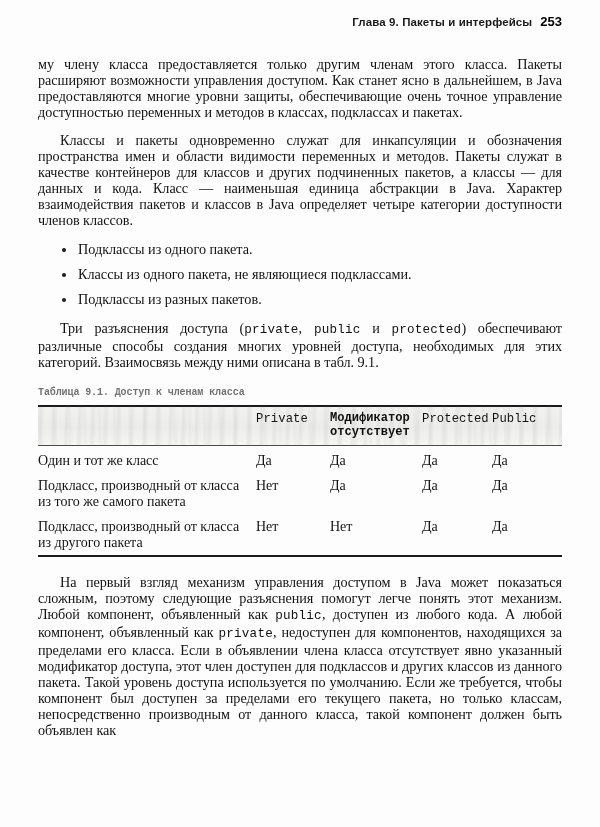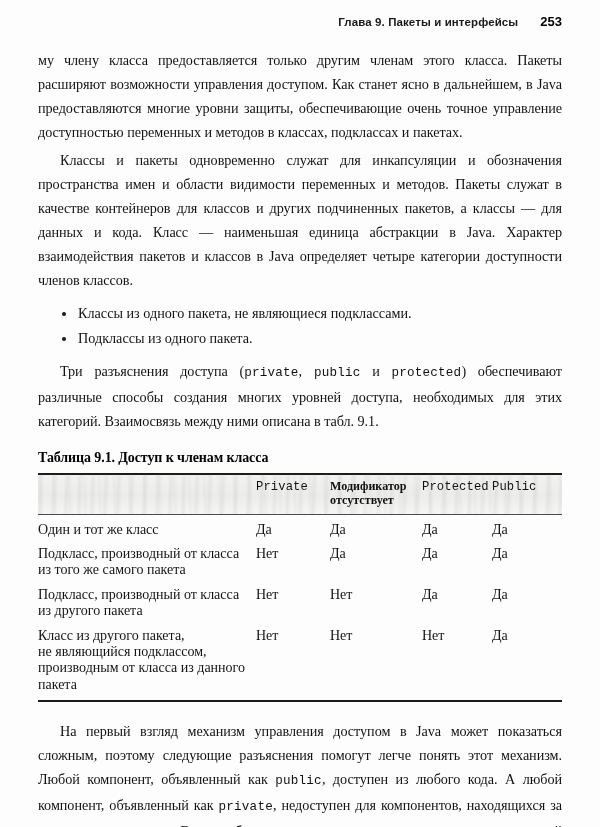--- a/index.html
+++ b/index.html
@@ -25,21 +25,21 @@
 
   
   .running-head {
     position: absolute;
     left: 38px;
     top: 14px;
     width: 524px;
     display: flex;
     justify-content: flex-end;
     align-items: baseline;
-    gap: 22px;
+    gap: 8px;
   }
   .running-head .chapter {
     font-family: "Liberation Sans", "DejaVu Sans", sans-serif;
     font-size: 11.5px;
     font-weight: 700;
     color: #1a1a1a;
     letter-spacing: 0.1px;
   }
   .running-head .folio {
     font-family: "Liberation Sans", "DejaVu Sans", sans-serif;
@@ -49,23 +49,23 @@
   }
 
   
   .content {
     position: absolute;
     left: 38px;
     top: 44px;
     width: 524px;
   }
   p.body {
-    margin: 4px 0 0 0;
+    margin: 12px 0 0 0;
     font-size: 14.2px;
-    line-height: 24px;
+    line-height: 16px;
     text-align: justify;
     text-indent: 0;
     color: #121212;
     letter-spacing: -0.05px;
   }
   p.body.indent {
     text-indent: 22px;
   }
   p.spaced-before { margin-top: 11px; }
 
@@ -99,24 +99,24 @@
     height: 4.2px;
     background: #1a1a1a;
     border-radius: 50%;
   }
 
   
   .table-block {
     margin-top: 17px;
   }
   .table-caption {
-    font-family: Liberation Serif, serif;
-    font-size: 14px;
-    font-weight: 700;
-    color: #000000;
+    font-family: Liberation Mono, monospace;
+    font-size: 10px;
+    font-weight: 700;
+    color: #737373;
     margin-bottom: 7px;
     letter-spacing: -0.1px;
   }
   table.access {
     width: 100%;
     border-collapse: collapse;
     table-layout: fixed;
   }
   table.access thead th {
     font-weight: normal;
@@ -139,21 +139,21 @@
   th.c4 { width: 70px; }
 
   .hd-mono {
     font-family: "Liberation Mono", "DejaVu Sans Mono", monospace;
     font-size: 12.2px;
     color: #101010;
     letter-spacing: 0.1px;
     display: block;
   }
   .hd-sans {
-    font-family: Liberation Serif, serif;
+    font-family: Liberation Mono, monospace;
     font-size: 12.1px;
     font-weight: 700;
     color: #0d0d0d;
     display: block;
     line-height: 13.6px;
   }
 
   table.access tbody td {
     vertical-align: top;
     padding: 4.5px 0 4px 0;
@@ -203,22 +203,23 @@
     <span class="folio">253</span>
   </div>
 
   <div class="content">
 
     <p class="body">му члену класса предоставляется только другим членам этого класса. Пакеты расширяют возможности управления доступом. Как станет ясно в дальнейшем, в Java предоставляются многие уровни защиты, обеспечивающие очень точное управление доступностью переменных и методов в классах, подклассах и пакетах.</p>
 
     <p class="body indent">Классы и пакеты одновременно служат для инкапсуляции и обозначения пространства имен и области видимости переменных и методов. Пакеты служат в качестве контейнеров для классов и других подчиненных пакетов, а классы — для данных и кода. Класс — наименьшая единица абстракции в Java. Характер взаимодействия пакетов и классов в Java определяет четыре категории доступности членов классов.</p>
 
     <ul class="bullets">
+      <li>Подклассы из одного пакета.</li>
       <li>Классы из одного пакета, не являющиеся подклассами.</li>
-      <li>Подклассы из одного пакета.</li>
+      <li>Подклассы из разных пакетов.</li>
     </ul>
 
     <p class="body indent spaced-before"><span>Три разъяснения доступа (</span><code class="mono">private</code><span>, </span><code class="mono">public</code><span> и </span><code class="mono">protected</code><span>) обеспечивают различные способы создания многих уровней доступа, необходимых для этих категорий. Взаимосвязь между ними описана в табл. 9.1.</span></p>
 
     <div class="table-block">
       <div class="table-caption">Таблица 9.1. Доступ к членам класса</div>
       <table class="access">
         <thead>
           <tr class="thead-row">
             <th class="c-label">
@@ -262,32 +263,20 @@
           <tr>
             <td class="label">
               <div>Подкласс, производный от класса</div>
               <div>из другого пакета</div>
             </td>
             <td class="val">Нет</td>
             <td class="val">Нет</td>
             <td class="val">Да</td>
             <td class="val">Да</td>
           </tr>
-          <tr class="last-row">
-            <td class="label">
-              <div>Класс из другого пакета,</div>
-              <div>не являющийся подклассом,</div>
-              <div>производным от класса из данного</div>
-              <div>пакета</div>
-            </td>
-            <td class="val">Нет</td>
-            <td class="val">Нет</td>
-            <td class="val">Нет</td>
-            <td class="val">Да</td>
-          </tr>
         </tbody>
       </table>
       <div class="table-bottom-rule"></div>
     </div>
 
     <p class="body indent" style="margin-top:17px;"><span>На первый взгляд механизм управления доступом в Java может показаться сложным, поэтому следующие разъяснения помогут легче понять этот механизм. Любой компонент, объявленный как </span><code class="mono">public</code><span>, доступен из любого кода. А любой компонент, объявленный как </span><code class="mono">private</code><span>, недоступен для компонентов, находящихся за пределами его класса. Если в объявлении члена класса отсутствует явно указанный модификатор доступа, этот член доступен для подклассов и других классов из данного пакета. Такой уровень доступа используется по умолчанию. Если же требуется, чтобы компонент был доступен за пределами его текущего пакета, но только классам, непосредственно производным от данного класса, такой компонент должен быть объявлен как </span></p>
 
   </div>
 </div>
 

